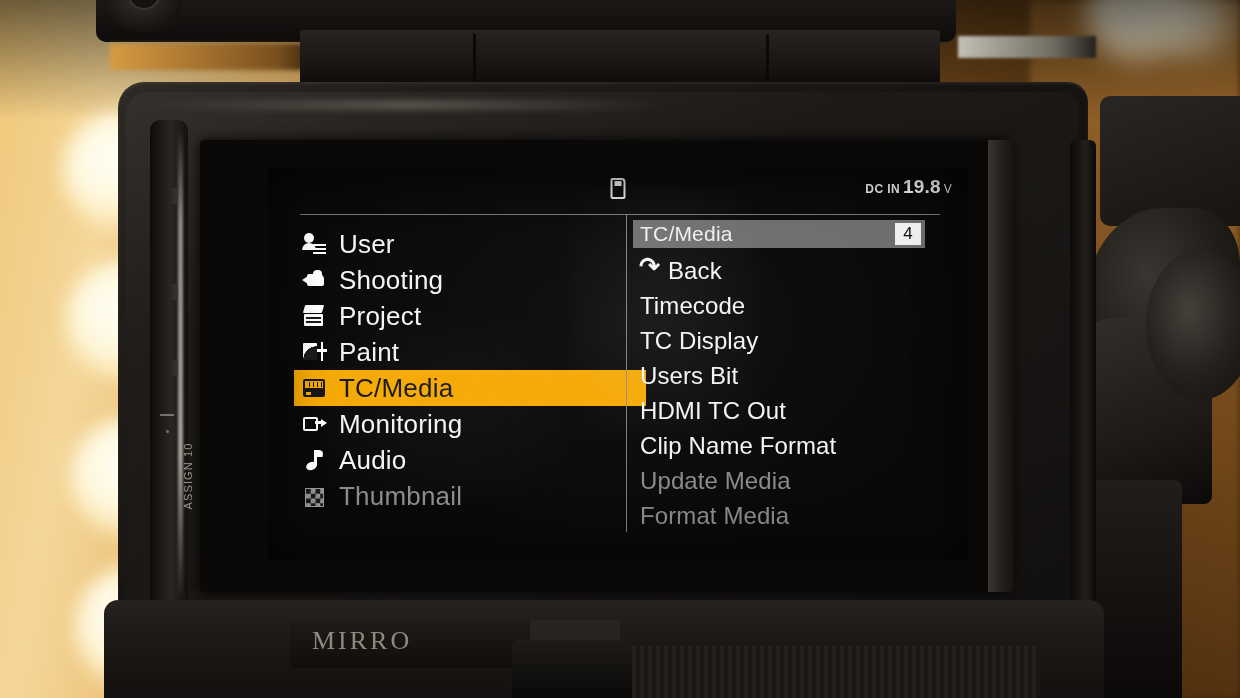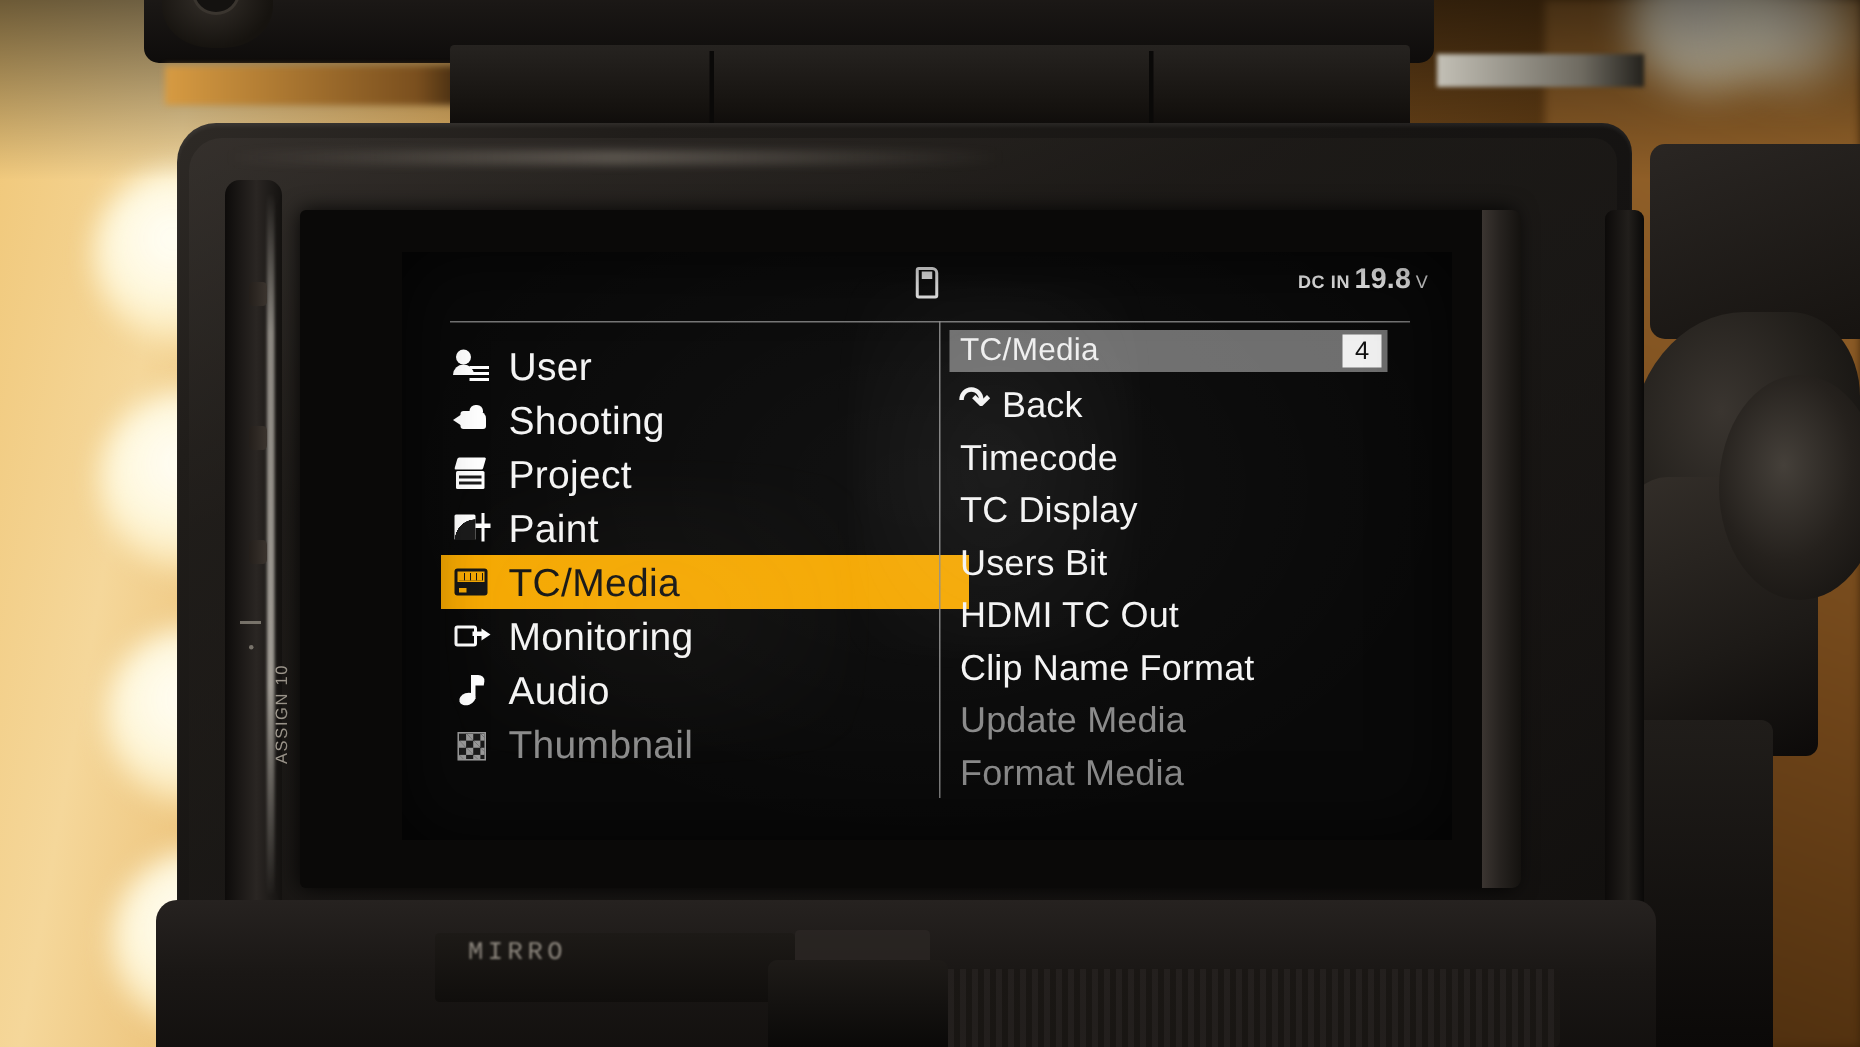--- a/index.html
+++ b/index.html
@@ -198,23 +198,23 @@
   }
   .body-plate {
     left: 290px; top: 622px; width: 240px; height: 46px;
     background: linear-gradient(180deg, #1d1a17, #100e0c);
     border-radius: 3px;
   }
   .body-brand {
     position: absolute;
     left: 312px; top: 626px;
     color: #a9a298;
-    font-size: 17px;
+    font-size: 26px;
     letter-spacing: 3px;
-    font-family: Liberation Mono, monospace;
+    font-family: Liberation Serif, serif;
     filter: blur(.7px);
     opacity: .82;
   }
   .body-slot {
     left: 530px; top: 620px; width: 90px; height: 40px;
     background: #2a2623; border-radius: 3px; opacity: .85;
   }
   .tripod {
     left: 512px; top: 640px; width: 120px; height: 58px;
     background: linear-gradient(180deg, #1e1b18, #0a0908);

